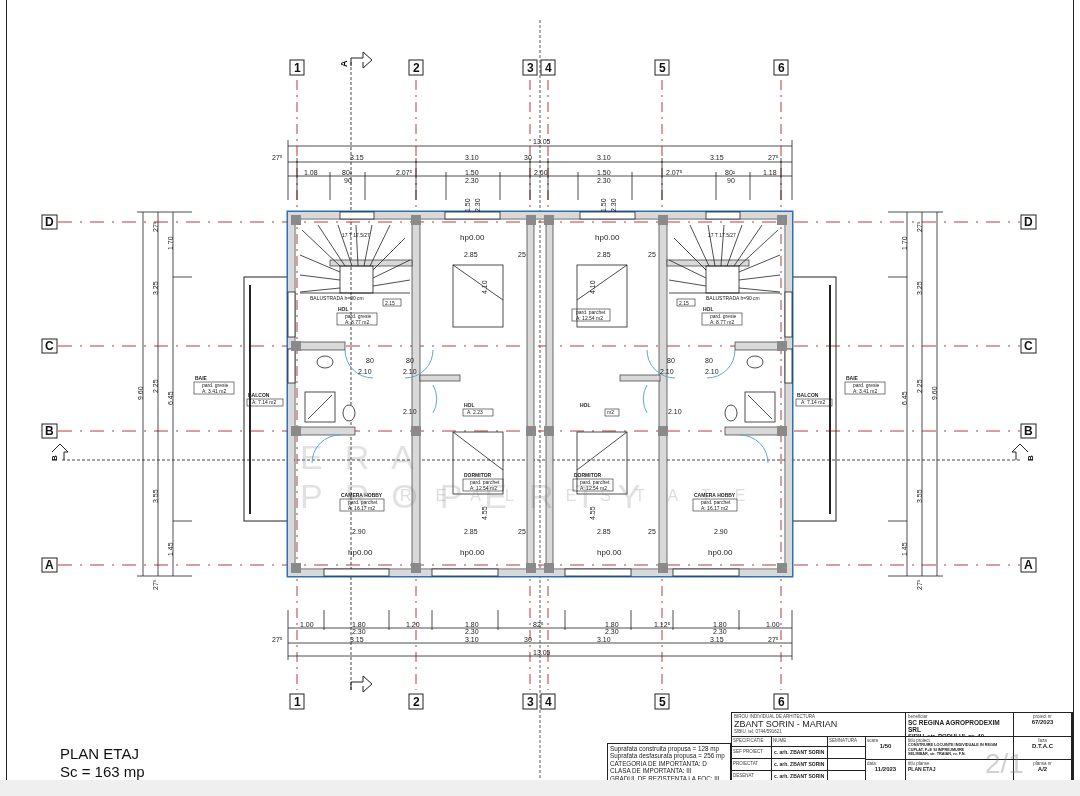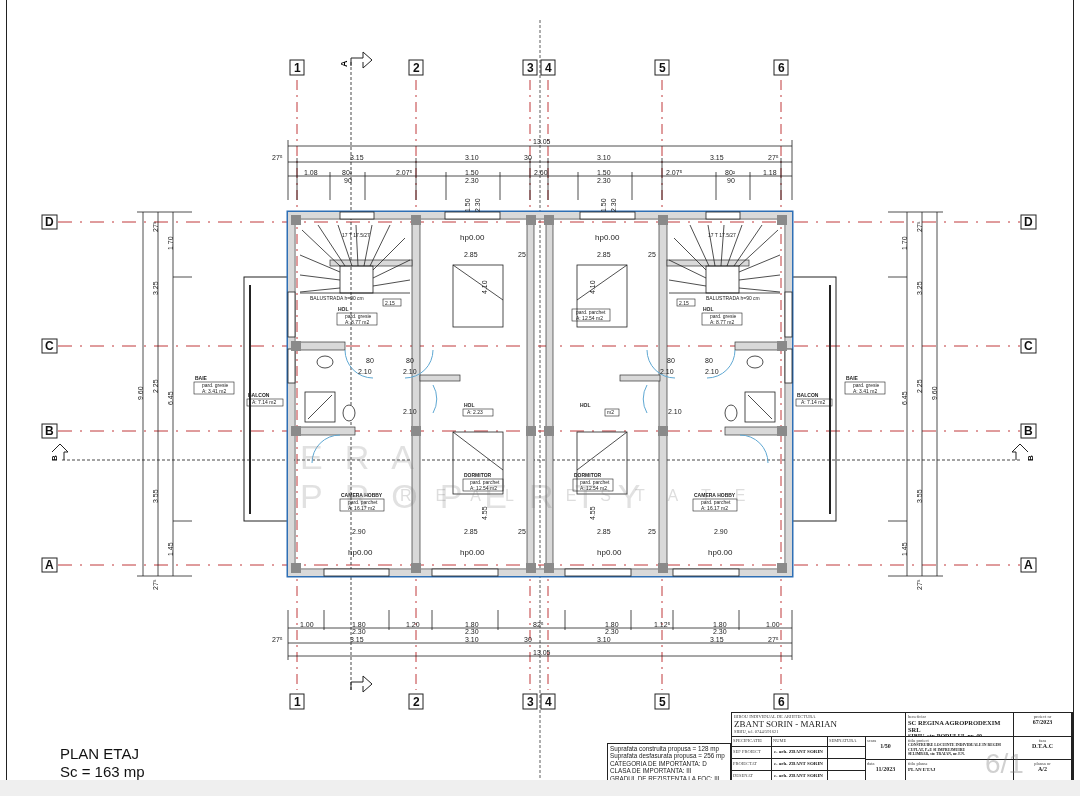--- a/index.html
+++ b/index.html
@@ -8,21 +8,21 @@
   .frame-left{position:absolute;left:6px;top:0;width:1px;height:780px;background:#222;}
   .frame-right{position:absolute;left:1073px;top:0;width:1px;height:780px;background:#222;}
   .bottom-strip{position:absolute;left:0;top:780px;width:1080px;height:16px;background:#efefef;}
   svg{position:absolute;left:0;top:0;}
   .grid-tag{font-family:"Liberation Sans",sans-serif;font-weight:bold;font-size:12px;}
   .dim{font-family:"Liberation Sans",sans-serif;font-size:7px;fill:#222;}
   .hp{font-family:"Liberation Sans",sans-serif;font-size:8px;fill:#222;}
   .plan-title{position:absolute;left:60px;top:745px;font-size:15px;line-height:18px;color:#111;}
   .notes{position:absolute;left:607px;top:743px;width:124px;height:38px;border:1px solid #222;font-size:6.3px;line-height:7.4px;padding:1px 2px;box-sizing:border-box;color:#222;}
   .tb{position:absolute;left:731px;top:712px;width:342px;height:70px;border:1px solid #222;box-sizing:border-box;font-size:6px;color:#222;}
-  .tb .cell{position:absolute;box-sizing:border-box;border-right:1px solid #222;border-bottom:1px solid #222;overflow:hidden;font-family:Liberation Serif, serif;}
+  .tb .cell{position:absolute;box-sizing:border-box;border-right:1px solid #222;border-bottom:1px solid #222;overflow:hidden;}
   .tb .cap{font-size:4.5px;color:#444;display:block;}
   .tb .big{font-size:9px;font-weight:normal;}
   .tb .bold{font-weight:bold;}
   .watermark{position:absolute;left:300px;top:438px;width:490px;font-size:34px;letter-spacing:22px;color:rgba(120,120,120,0.22);font-weight:normal;}
   .watermark2{position:absolute;left:400px;top:487px;font-size:16px;letter-spacing:24px;color:rgba(120,120,120,0.25);}
   .pagecount{position:absolute;left:985px;top:748px;font-size:28px;color:rgba(120,120,120,0.35);}
 </style>
 </head>
 <body>
 
@@ -544,15 +544,15 @@
     </div>
     <div class="cell" style="left:282px;top:24px;width:58px;height:23px;padding:1px;text-align:center;">
       <span class="cap">faza</span>
       <span class="bold">D.T.A.C</span>
     </div>
     <div class="cell" style="left:282px;top:47px;width:58px;height:23px;padding:1px;text-align:center;">
       <span class="cap">plansa nr</span>
       <span class="bold">A/2</span>
     </div>
   </div>
-  <div class="pagecount">6/1</div>
+  <div class="pagecount">2/1</div>
 </div>
 <div class="bottom-strip"></div>
 
 </body></html>

